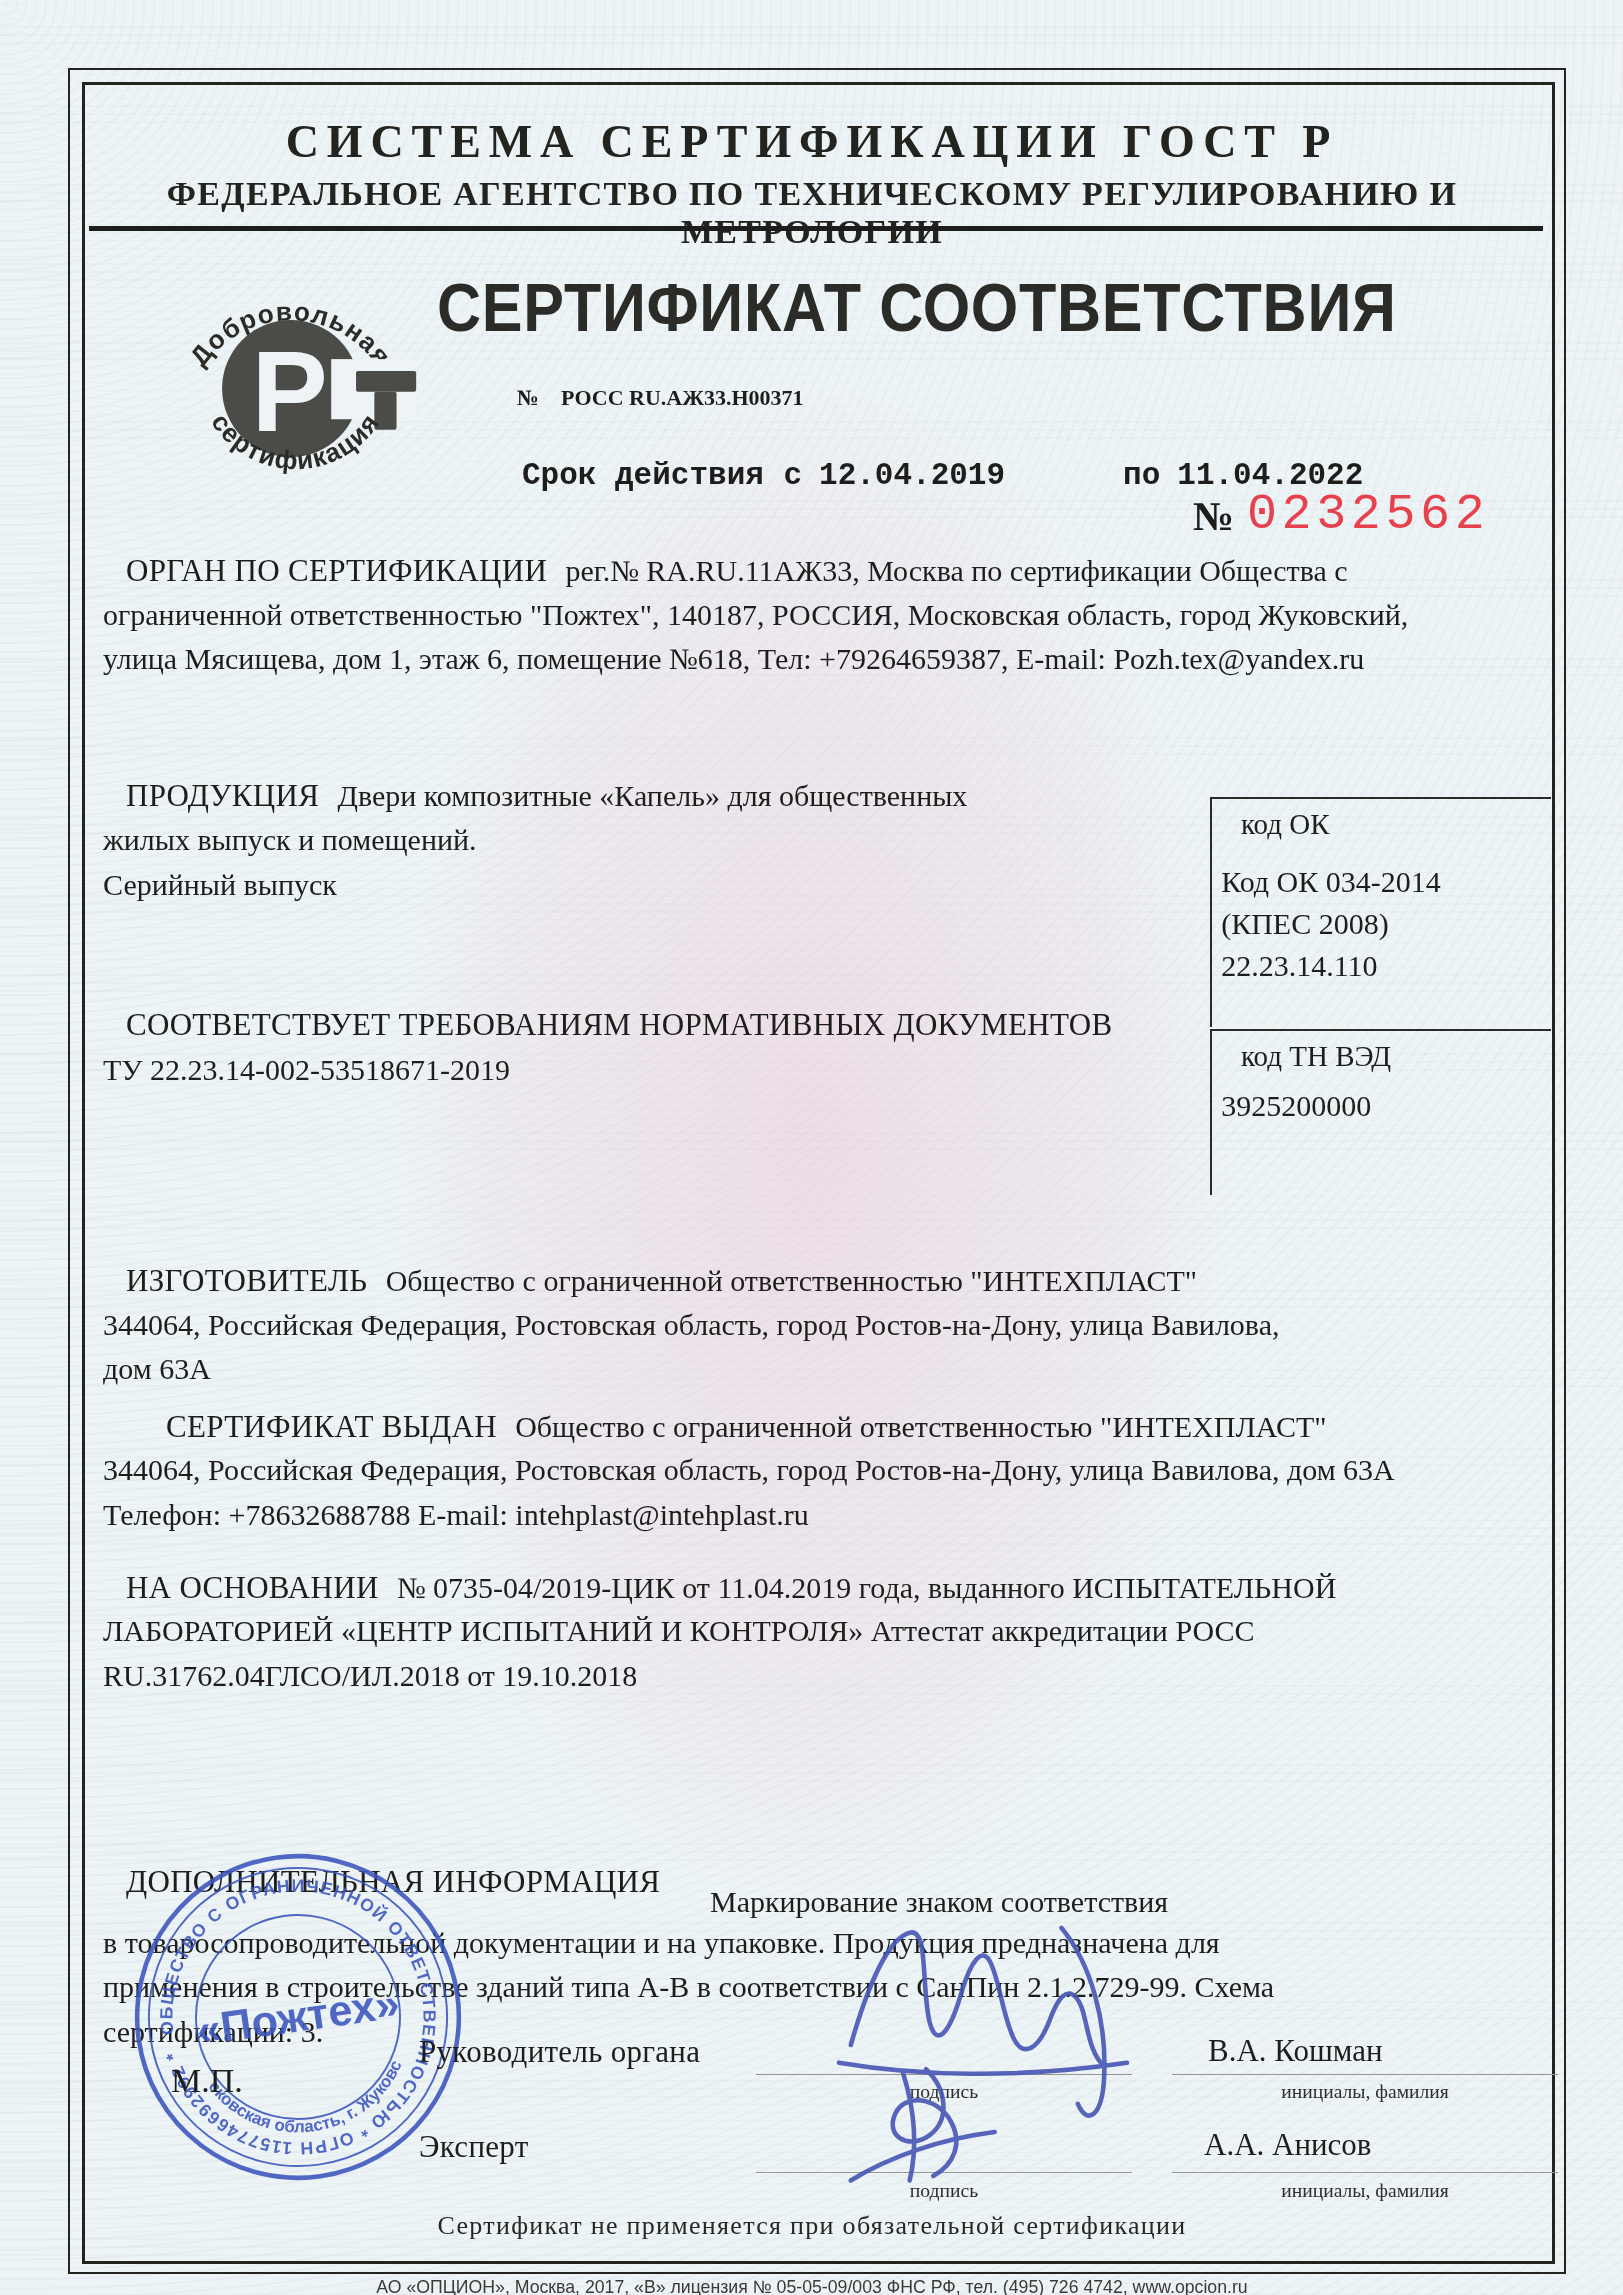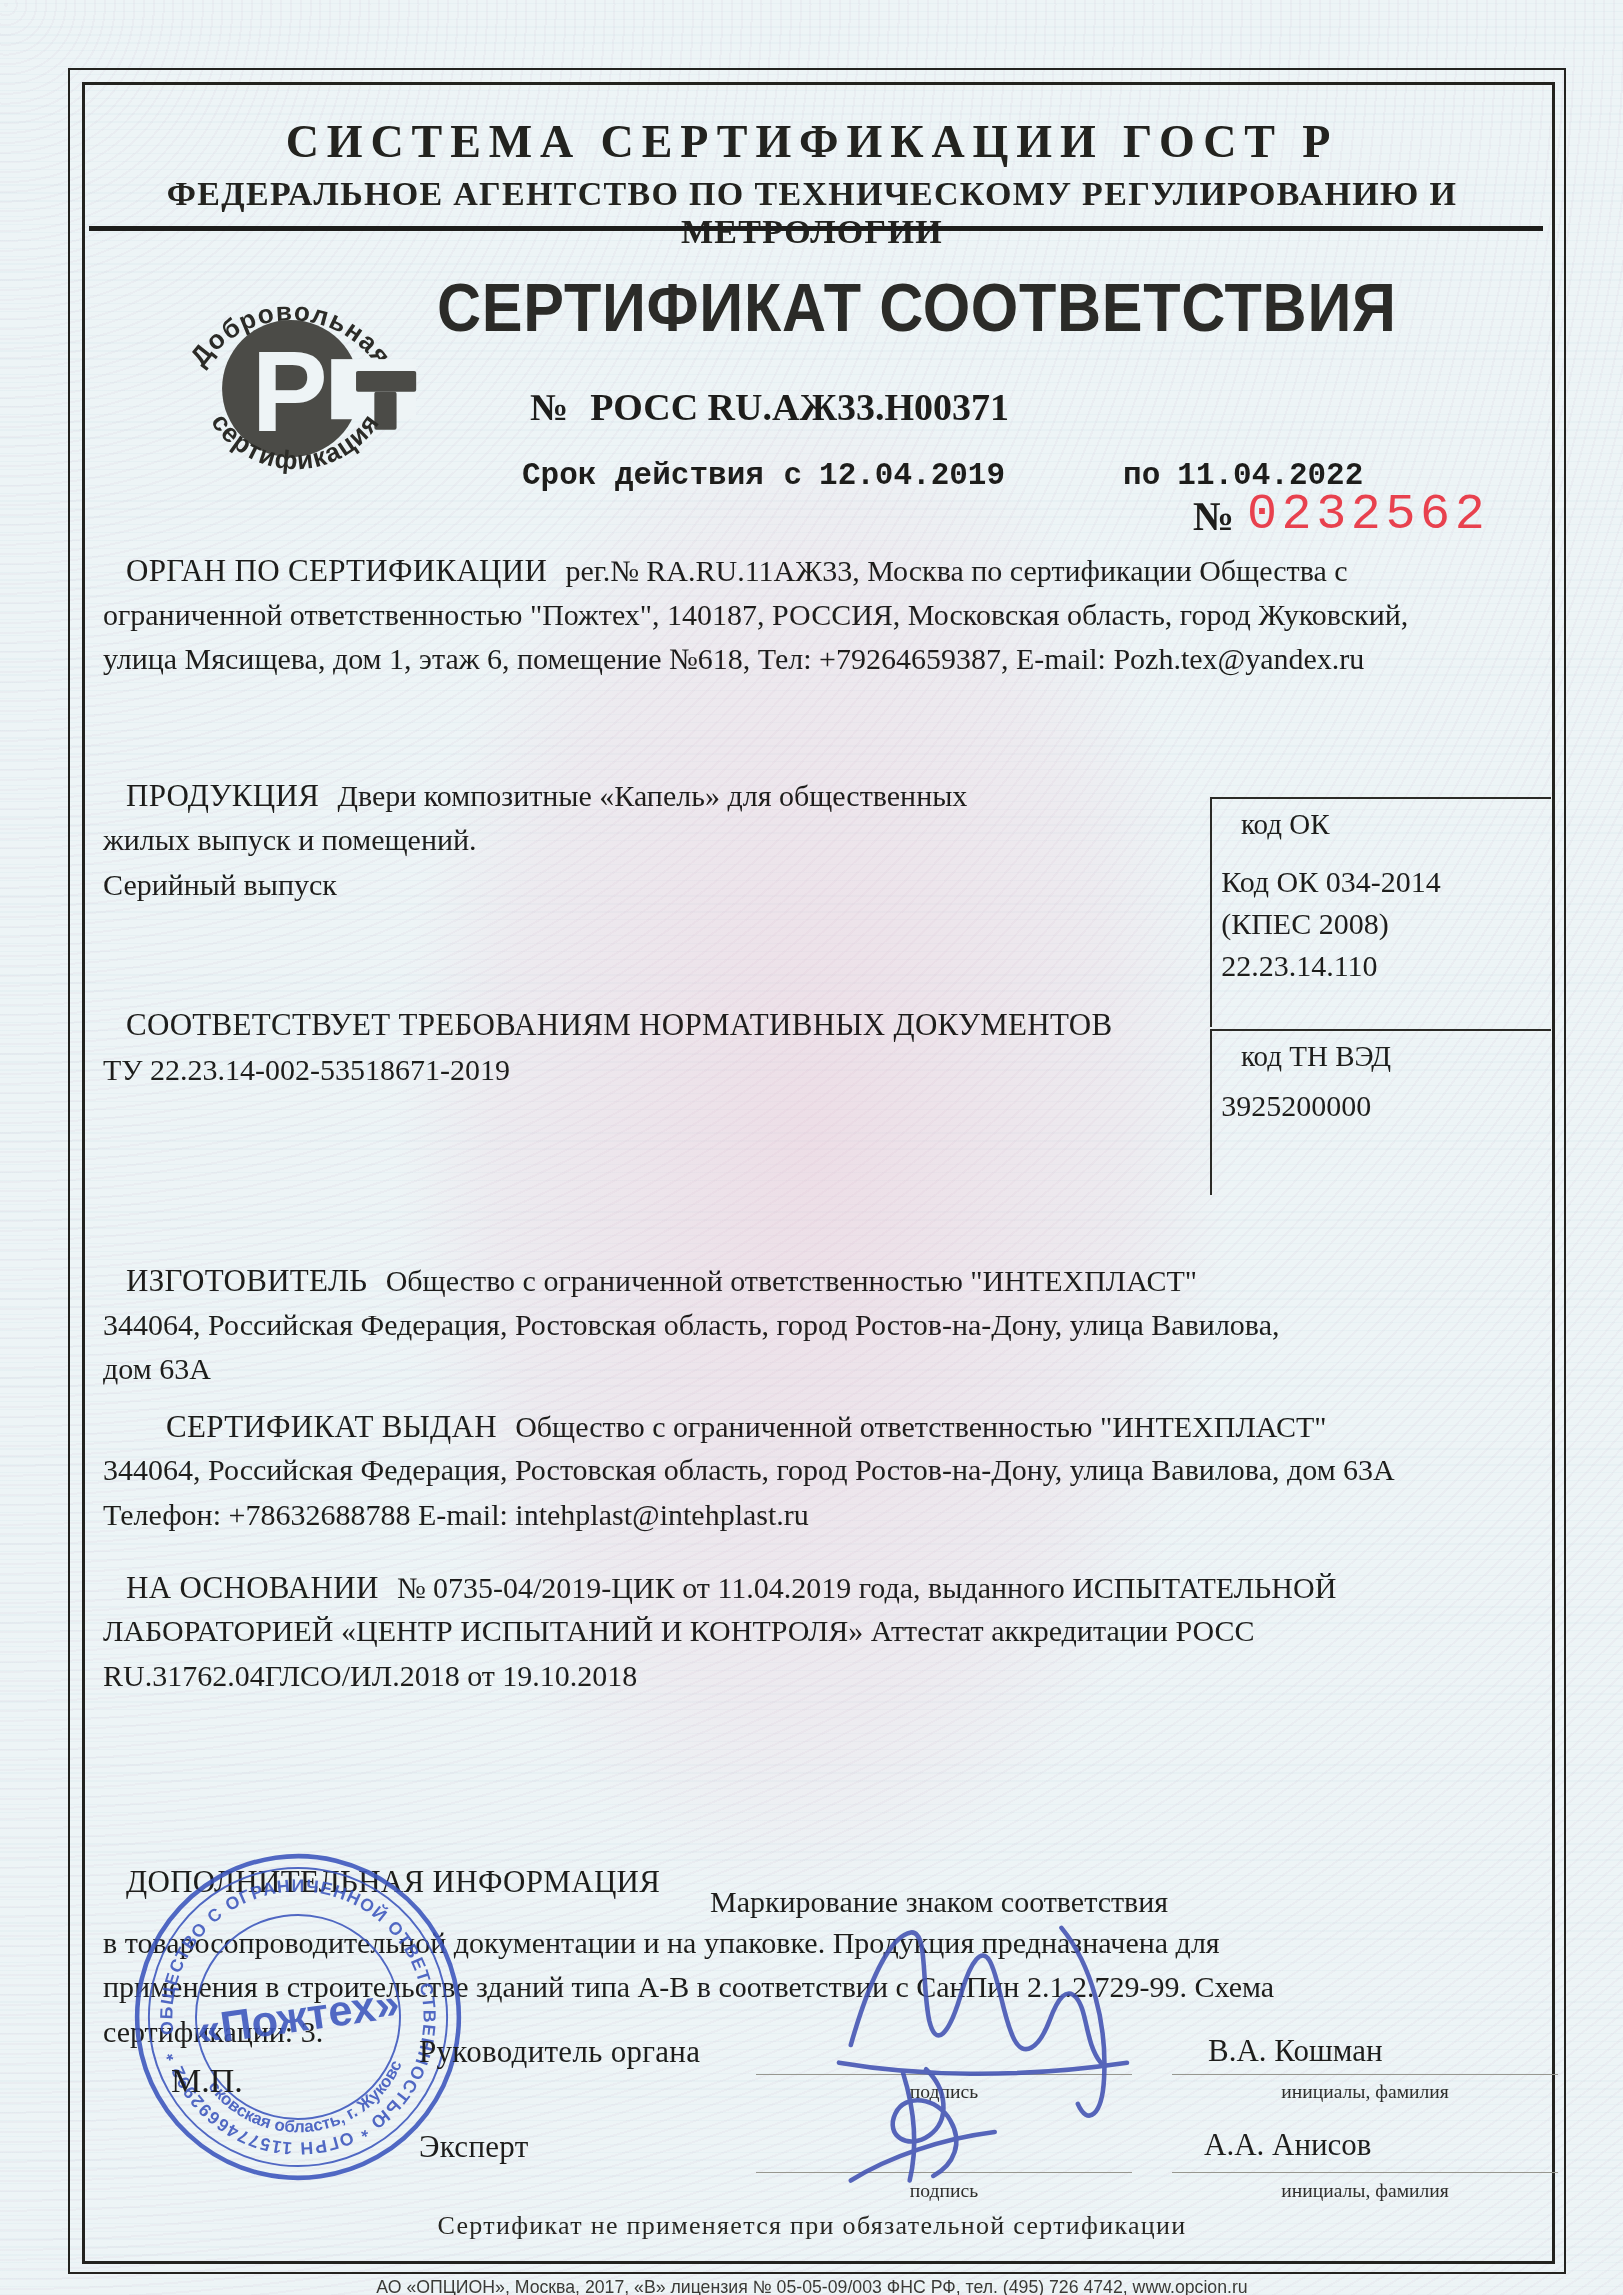--- a/index.html
+++ b/index.html
@@ -12,21 +12,21 @@
       #edf4f6;
     font-family:"Liberation Serif", serif; color:#1d1d1b;
   }
   .abs { position:absolute; }
   .frame-outer { left:68px; top:68px; width:1494px; height:2202px; border:2px solid #23231f; }
   .frame-inner { left:82px; top:82px; width:1467px; height:2176px; border:3.9px solid #23231f; }
   .hdr1 { left:92px; top:115px; width:1440px; text-align:center; font-size:46px; letter-spacing:7.9px; font-weight:600; color:#23231f; }
   .hdr2 { left:92px; top:175px; width:1440px; text-align:center; font-size:34px; font-weight:700; letter-spacing:1.3px; color:#23231f; }
   .hsep { left:89px; top:226px; width:1454px; height:4.6px; background:#1d1d1b; }
   .cert-title { left:437px; top:267px; font-family:"Liberation Sans", sans-serif; font-size:63px; font-weight:700; letter-spacing:0.7px; color:#2b2b28; transform:scale(0.97,1.1); transform-origin:left top; white-space:nowrap; }
-  .row-certno { left:530px; top:385px; font-size:38px; font-weight:700; white-space:nowrap; }
+  .row-certno { left:517px; top:385px; font-size:22px; font-weight:700; white-space:nowrap; }
   .row-certno .gap { display:inline-block; width:22px; }
   .row-valid { left:522px; top:458px; font-size:31px; font-weight:700; white-space:nowrap;font-family:Liberation Mono, monospace; }
   .row-valid .g1 { display:inline-block; width:19.6px; }
   .row-valid .g2 { display:inline-block; width:17px; }
   .row-valid .g3 { display:inline-block; width:118px; }
   .blank-sign { left:1193px; top:492px; font-size:41px; font-weight:700; }
   .blank-num { left:1247px; top:486px; font-family:"Liberation Mono", monospace; font-size:50px; letter-spacing:4.6px; white-space:nowrap; }
   .secline { white-space:nowrap; font-size:30px; }
   .seclabel { font-weight:400; font-size:31px; letter-spacing:0.3px;text-align:right; }
   .inlgap { display:inline-block; width:18.3px; }

